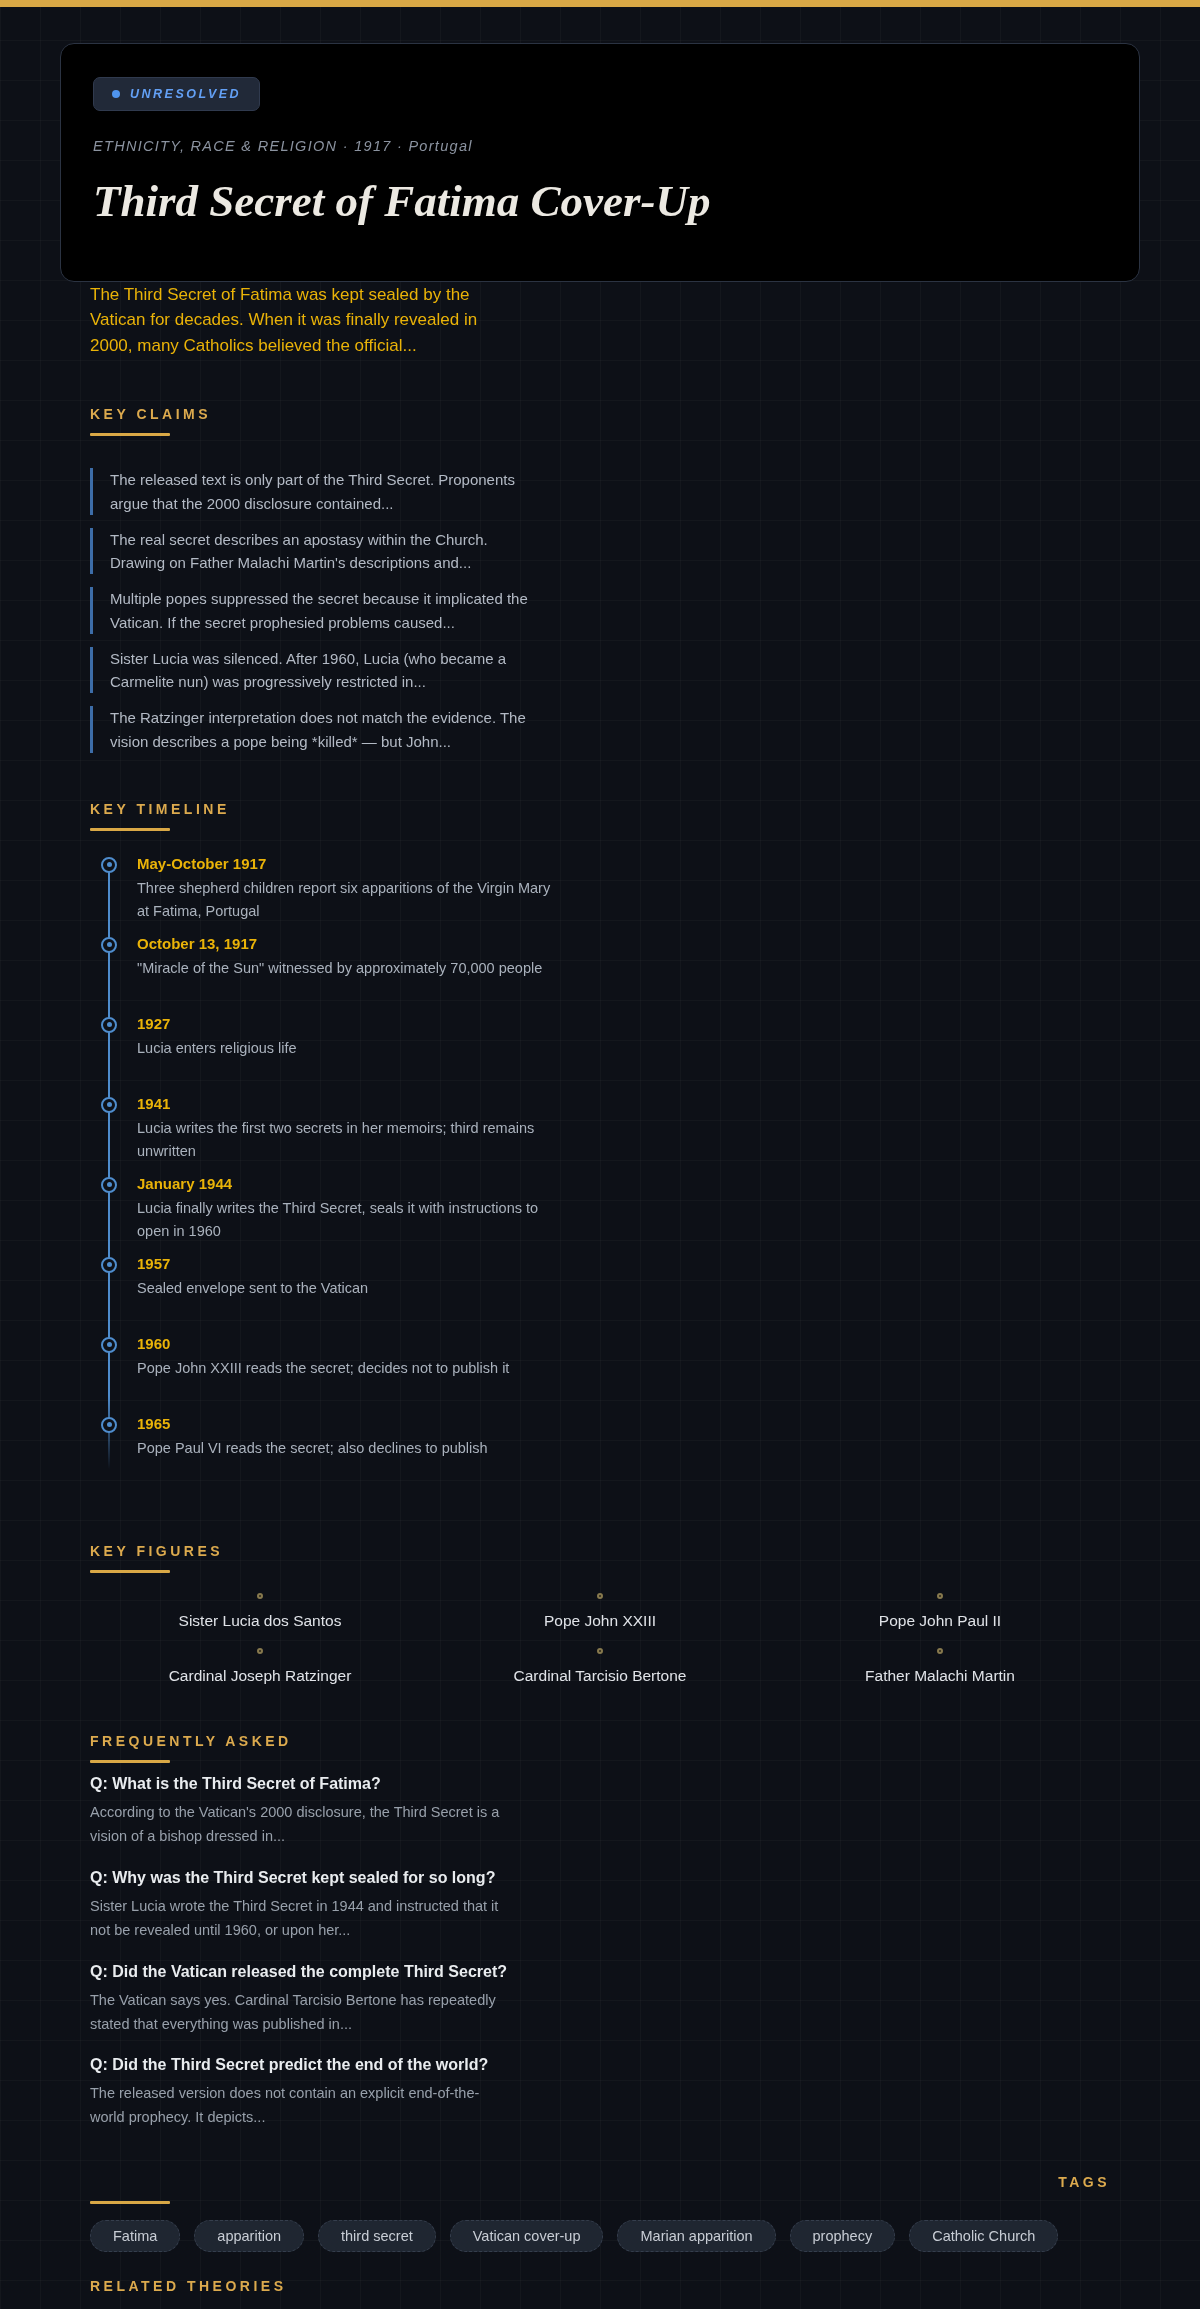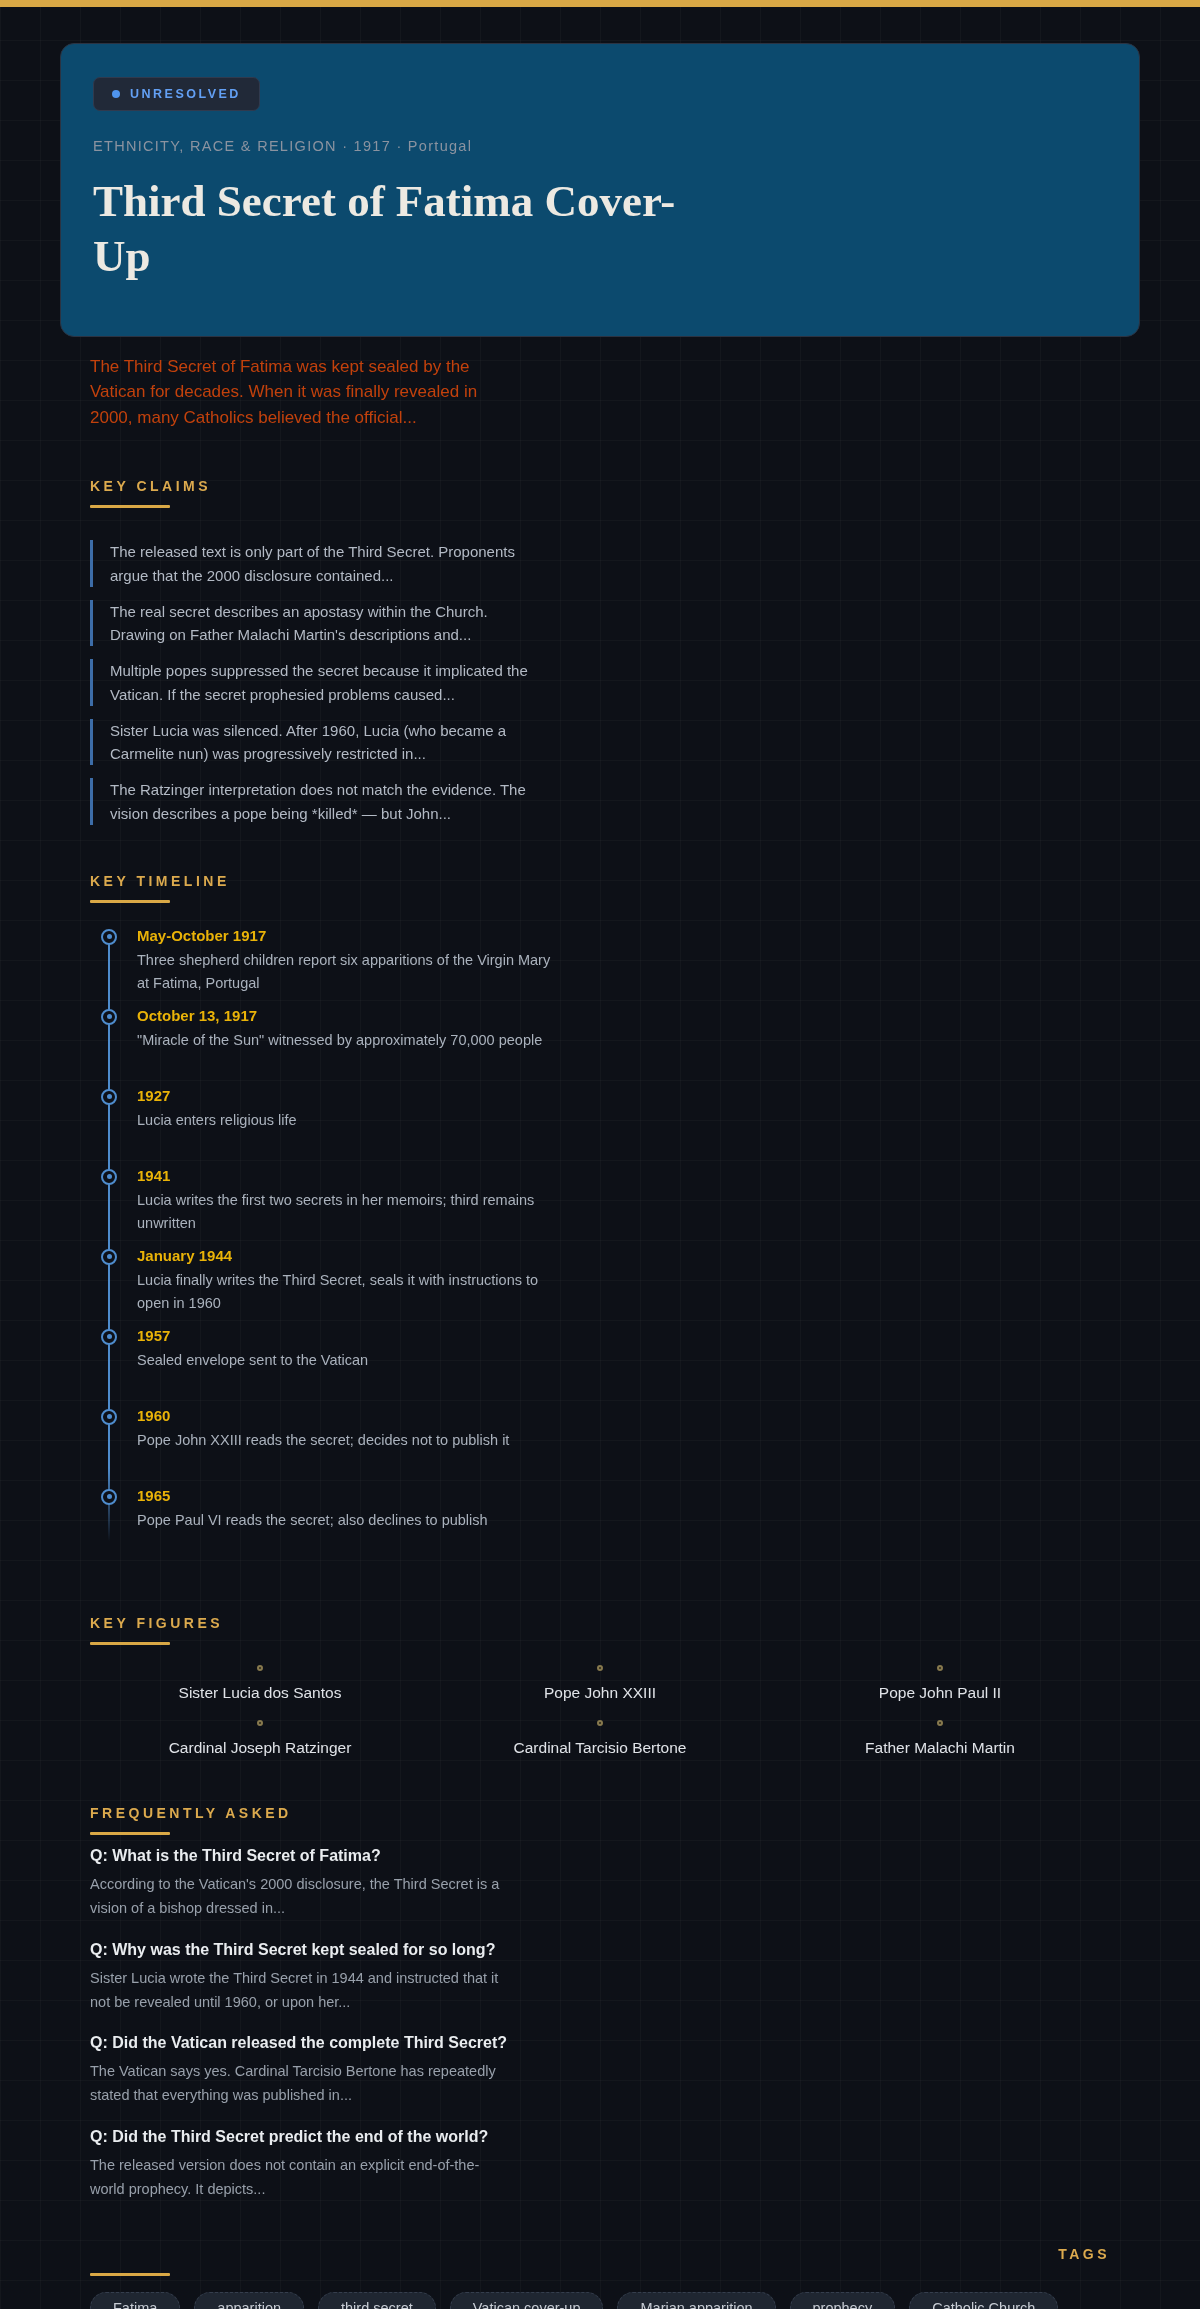--- a/index.html
+++ b/index.html
@@ -14,37 +14,37 @@
       linear-gradient(90deg, rgba(255,255,255,0.028) 1px, transparent 1px);
     background-size:40px 40px;
   }
   .topbar { height:7px; background:#d9a846; flex:none; }
   main { flex:1 0 auto; }
   .container { width:1080px; margin:0 auto; }
   .content { padding:0 30px; }
 
   
   .header-card {
-    margin-top:36px; background:#0c4a6e; border:1px solid #2b3342;
-    border-radius:14px; padding:33px 32px 52px 32px;
+    margin-top:36px; background:#000000; border:1px solid #2b3342;
+    border-radius:14px; padding:33px 32px 52px 32px;font-style:italic;
   }
   .badge {
     display:inline-flex; align-items:center; gap:10px;
     background:#212938; border:1px solid #303a4e; border-radius:7px;
     padding:9px 18px;
   }
   .badge-dot { width:8px; height:8px; border-radius:50%; background:#4f94ee; }
   .badge-label { color:#63a0f5; font-size:12.5px; font-weight:700; letter-spacing:2.5px; }
   .category { margin-top:27px; color:#8b93a0; font-size:14.5px; letter-spacing:1.3px; }
   .title {
     margin-top:20px; font-family:"Liberation Serif", serif; font-weight:700;
     font-size:45px; line-height:1.22; color:#ece9e2; max-width:620px;
   }
 
-  .description { margin-top:17px; max-width:425px; color:#c2410c; font-size:17px; line-height:1.5; }
+  .description { max-width:425px; color:#eab308; font-size:17px; line-height:1.5; }
 
   
   .section { margin-top:48px; }
   .section-head { margin-bottom:12px; }
   .section-title { color:#dcaa4e; font-size:14px; font-weight:700; letter-spacing:3.5px; }
   .section-underline { width:80px; height:3px; background:#d9a846; margin-top:11px; border-radius:1px; }
 
   
   .claims { margin-top:32px; list-style:none; }
   .claim {

